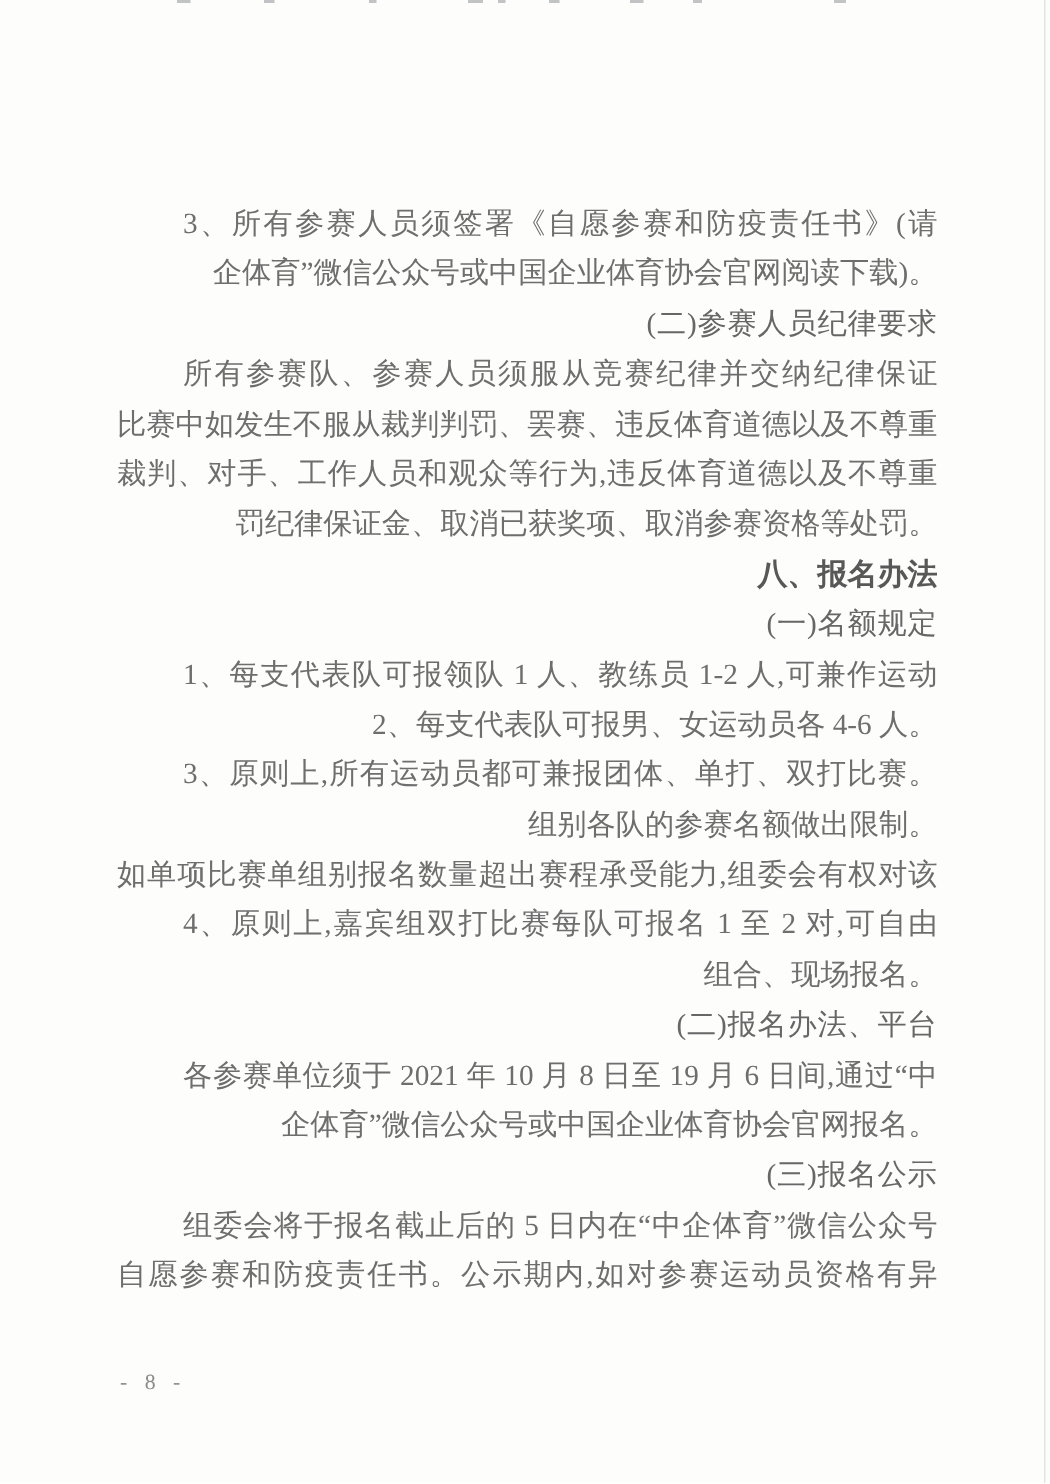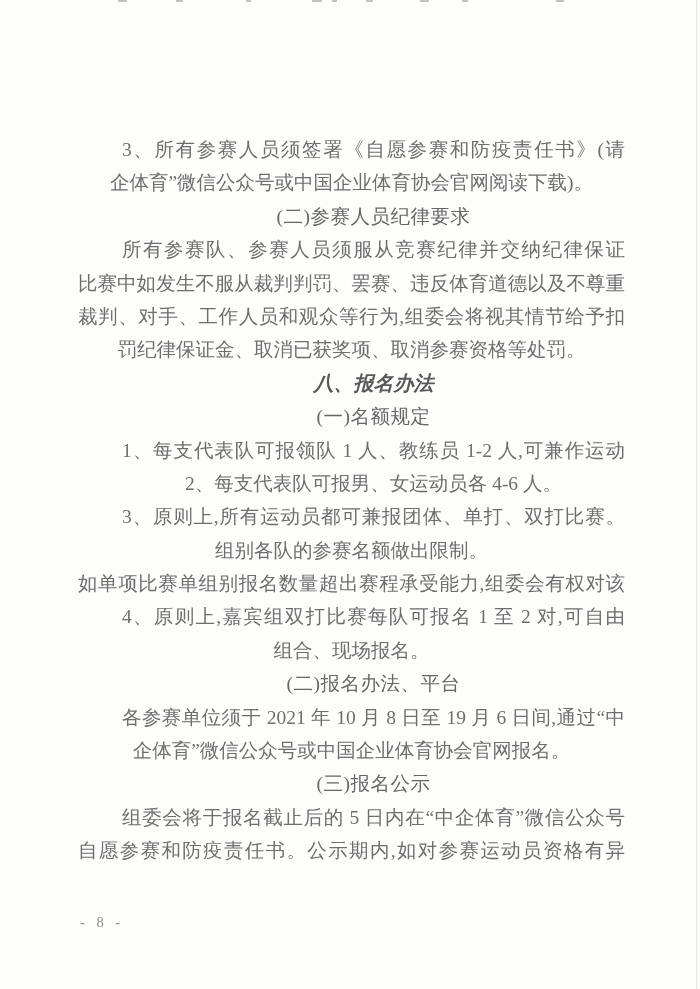--- a/index.html
+++ b/index.html
@@ -47,40 +47,39 @@
     left: 78px;
     top: 133px;
     width: 547px;
   }
   .line {
     height: 33.4px;
     line-height: 33.4px;
     font-size: 19.5px;
     color: #6e6e6e;
     overflow: hidden;
-    text-align: center;
+    text-align: right;
     -webkit-font-smoothing: antialiased;
   }
   .indent { padding-left: 44px; }
   .just {
     text-align: justify;
     text-align-last: justify;
     text-justify: inter-character;
   }
   .sub {
     color: #676767;
     letter-spacing: 0.5px;
     font-family: Liberation Serif, serif;
   }
   .h1 {
     font-family: "Liberation Sans", "DejaVu Sans", sans-serif;
     font-weight: 700;
     color: #585858;
     font-size: 20px;
-    font-style: italic;
   }
   .page-number {
     position: absolute;
     left: 80px;
     top: 914px;
     font-size: 14.5px;
     color: #8b8b8b;
     letter-spacing: 4px;
     font-family: "Liberation Serif", "DejaVu Serif", serif;
   }
@@ -102,21 +101,21 @@
       <i></i>
   </div>
   <div class="artifact-right"></div>
 
   <main class="textblock">
     <div class="line just indent">3、所有参赛人员须签署《自愿参赛和防疫责任书》(请在“中</div>
     <div class="line">企体育”微信公众号或中国企业体育协会官网阅读下载)。</div>
     <div class="line sub indent">(二)参赛人员纪律要求</div>
     <div class="line just indent">所有参赛队、参赛人员须服从竞赛纪律并交纳纪律保证金。</div>
     <div class="line just">比赛中如发生不服从裁判判罚、罢赛、违反体育道德以及不尊重</div>
-    <div class="line just">裁判、对手、工作人员和观众等行为,组委会将视其情节给予扣</div>
+    <div class="line just">裁判、对手、工作人员和观众等行为,违反体育道德以及不尊重</div>
     <div class="line">罚纪律保证金、取消已获奖项、取消参赛资格等处罚。</div>
     <div class="line h1 indent">八、报名办法</div>
     <div class="line sub indent">(一)名额规定</div>
     <div class="line just indent">1、每支代表队可报领队 1 人、教练员 1-2 人,可兼作运动</div>
     <div class="line indent">2、每支代表队可报男、女运动员各 4-6 人。</div>
     <div class="line just indent">3、原则上,所有运动员都可兼报团体、单打、双打比赛。</div>
     <div class="line">组别各队的参赛名额做出限制。</div>
     <div class="line just">如单项比赛单组别报名数量超出赛程承受能力,组委会有权对该</div>
     <div class="line just indent">4、原则上,嘉宾组双打比赛每队可报名 1 至 2 对,可自由</div>
     <div class="line">组合、现场报名。</div>

